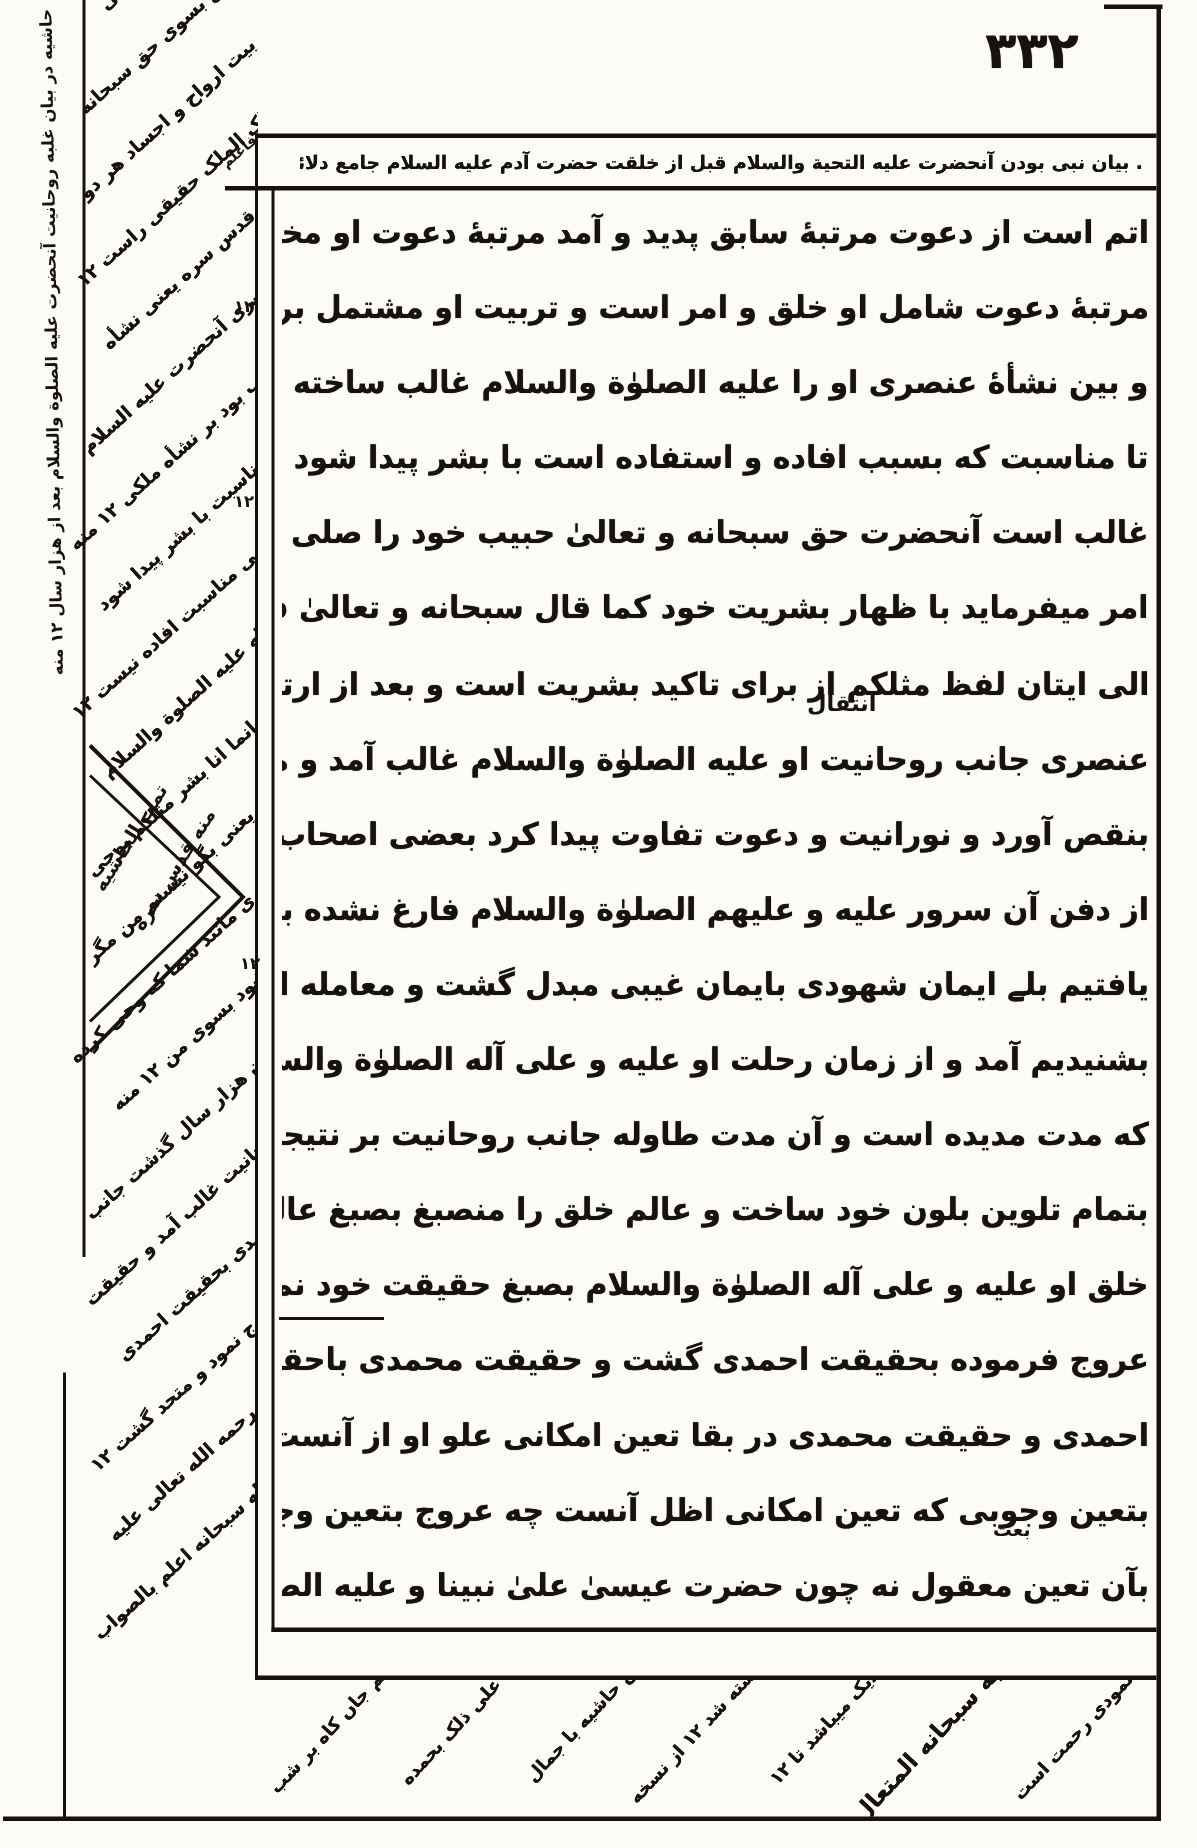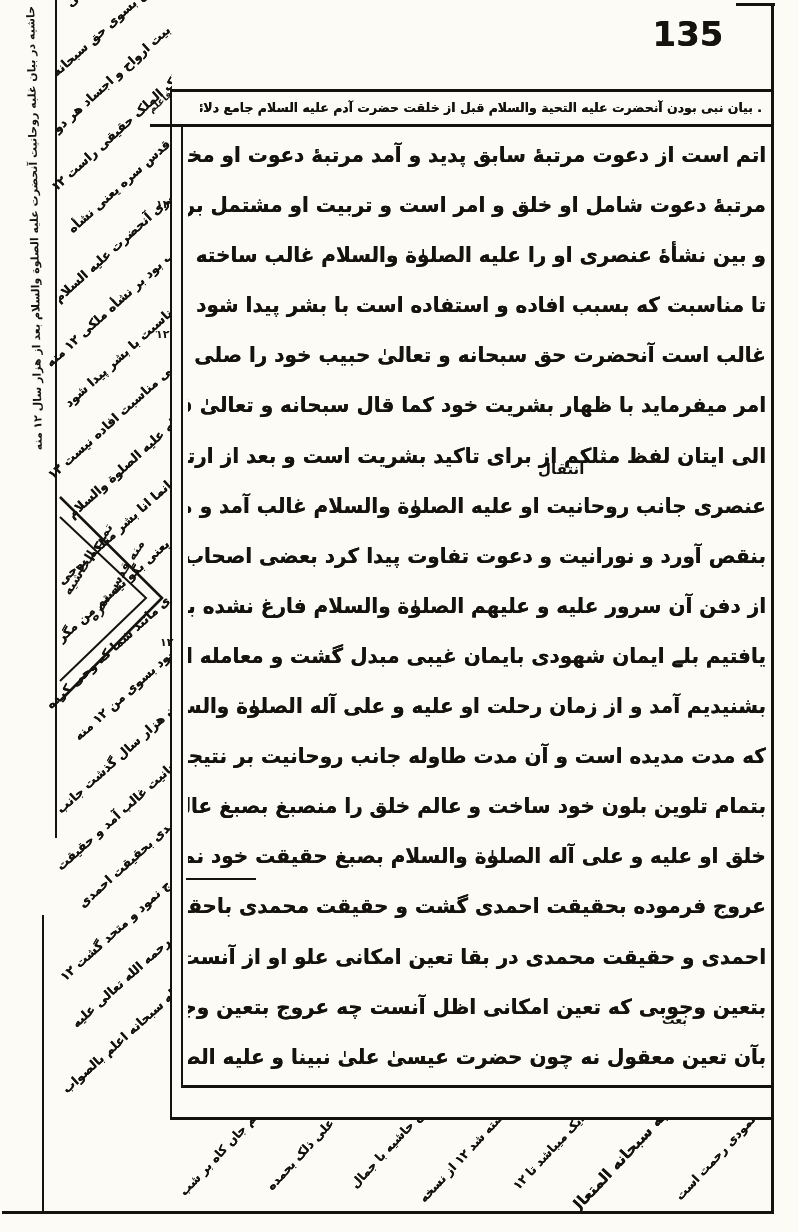--- a/index.html
+++ b/index.html
@@ -73,21 +73,21 @@
   #page-number{
     position:absolute;left:648px;top:14px;width:80px;
     font-size:34px;font-weight:800;text-align:center;direction:rtl;
     text-shadow:0 0 .6px #16130e;
   }
   .small-note{position:absolute;font-weight:700;direction:rtl;white-space:nowrap;}
 </style>
 </head>
 <body>
 
-<div id="page-number">135</div>
+<div id="page-number">٣٣٢</div>
 
 <div class="rule" style="left:736px;top:3px;width:39px;height:3px;"></div>
 <div class="rule" style="left:771px;top:5px;width:3px;height:1209px;"></div>
 <div class="rule" style="left:170px;top:89px;width:601px;height:3px;"></div>
 <div class="rule" style="left:150px;top:124px;width:621px;height:3px;"></div>
 <div class="rule" style="left:170px;top:89px;width:2px;height:1031px;"></div>
 <div class="rule" style="left:181px;top:124px;width:2px;height:964px;"></div>
 <div class="rule" style="left:181px;top:1085px;width:590px;height:3px;"></div>
 <div class="rule" style="left:170px;top:1117px;width:601px;height:3px;"></div>
 <div class="rule" style="left:2px;top:1211px;width:772px;height:3px;"></div>

